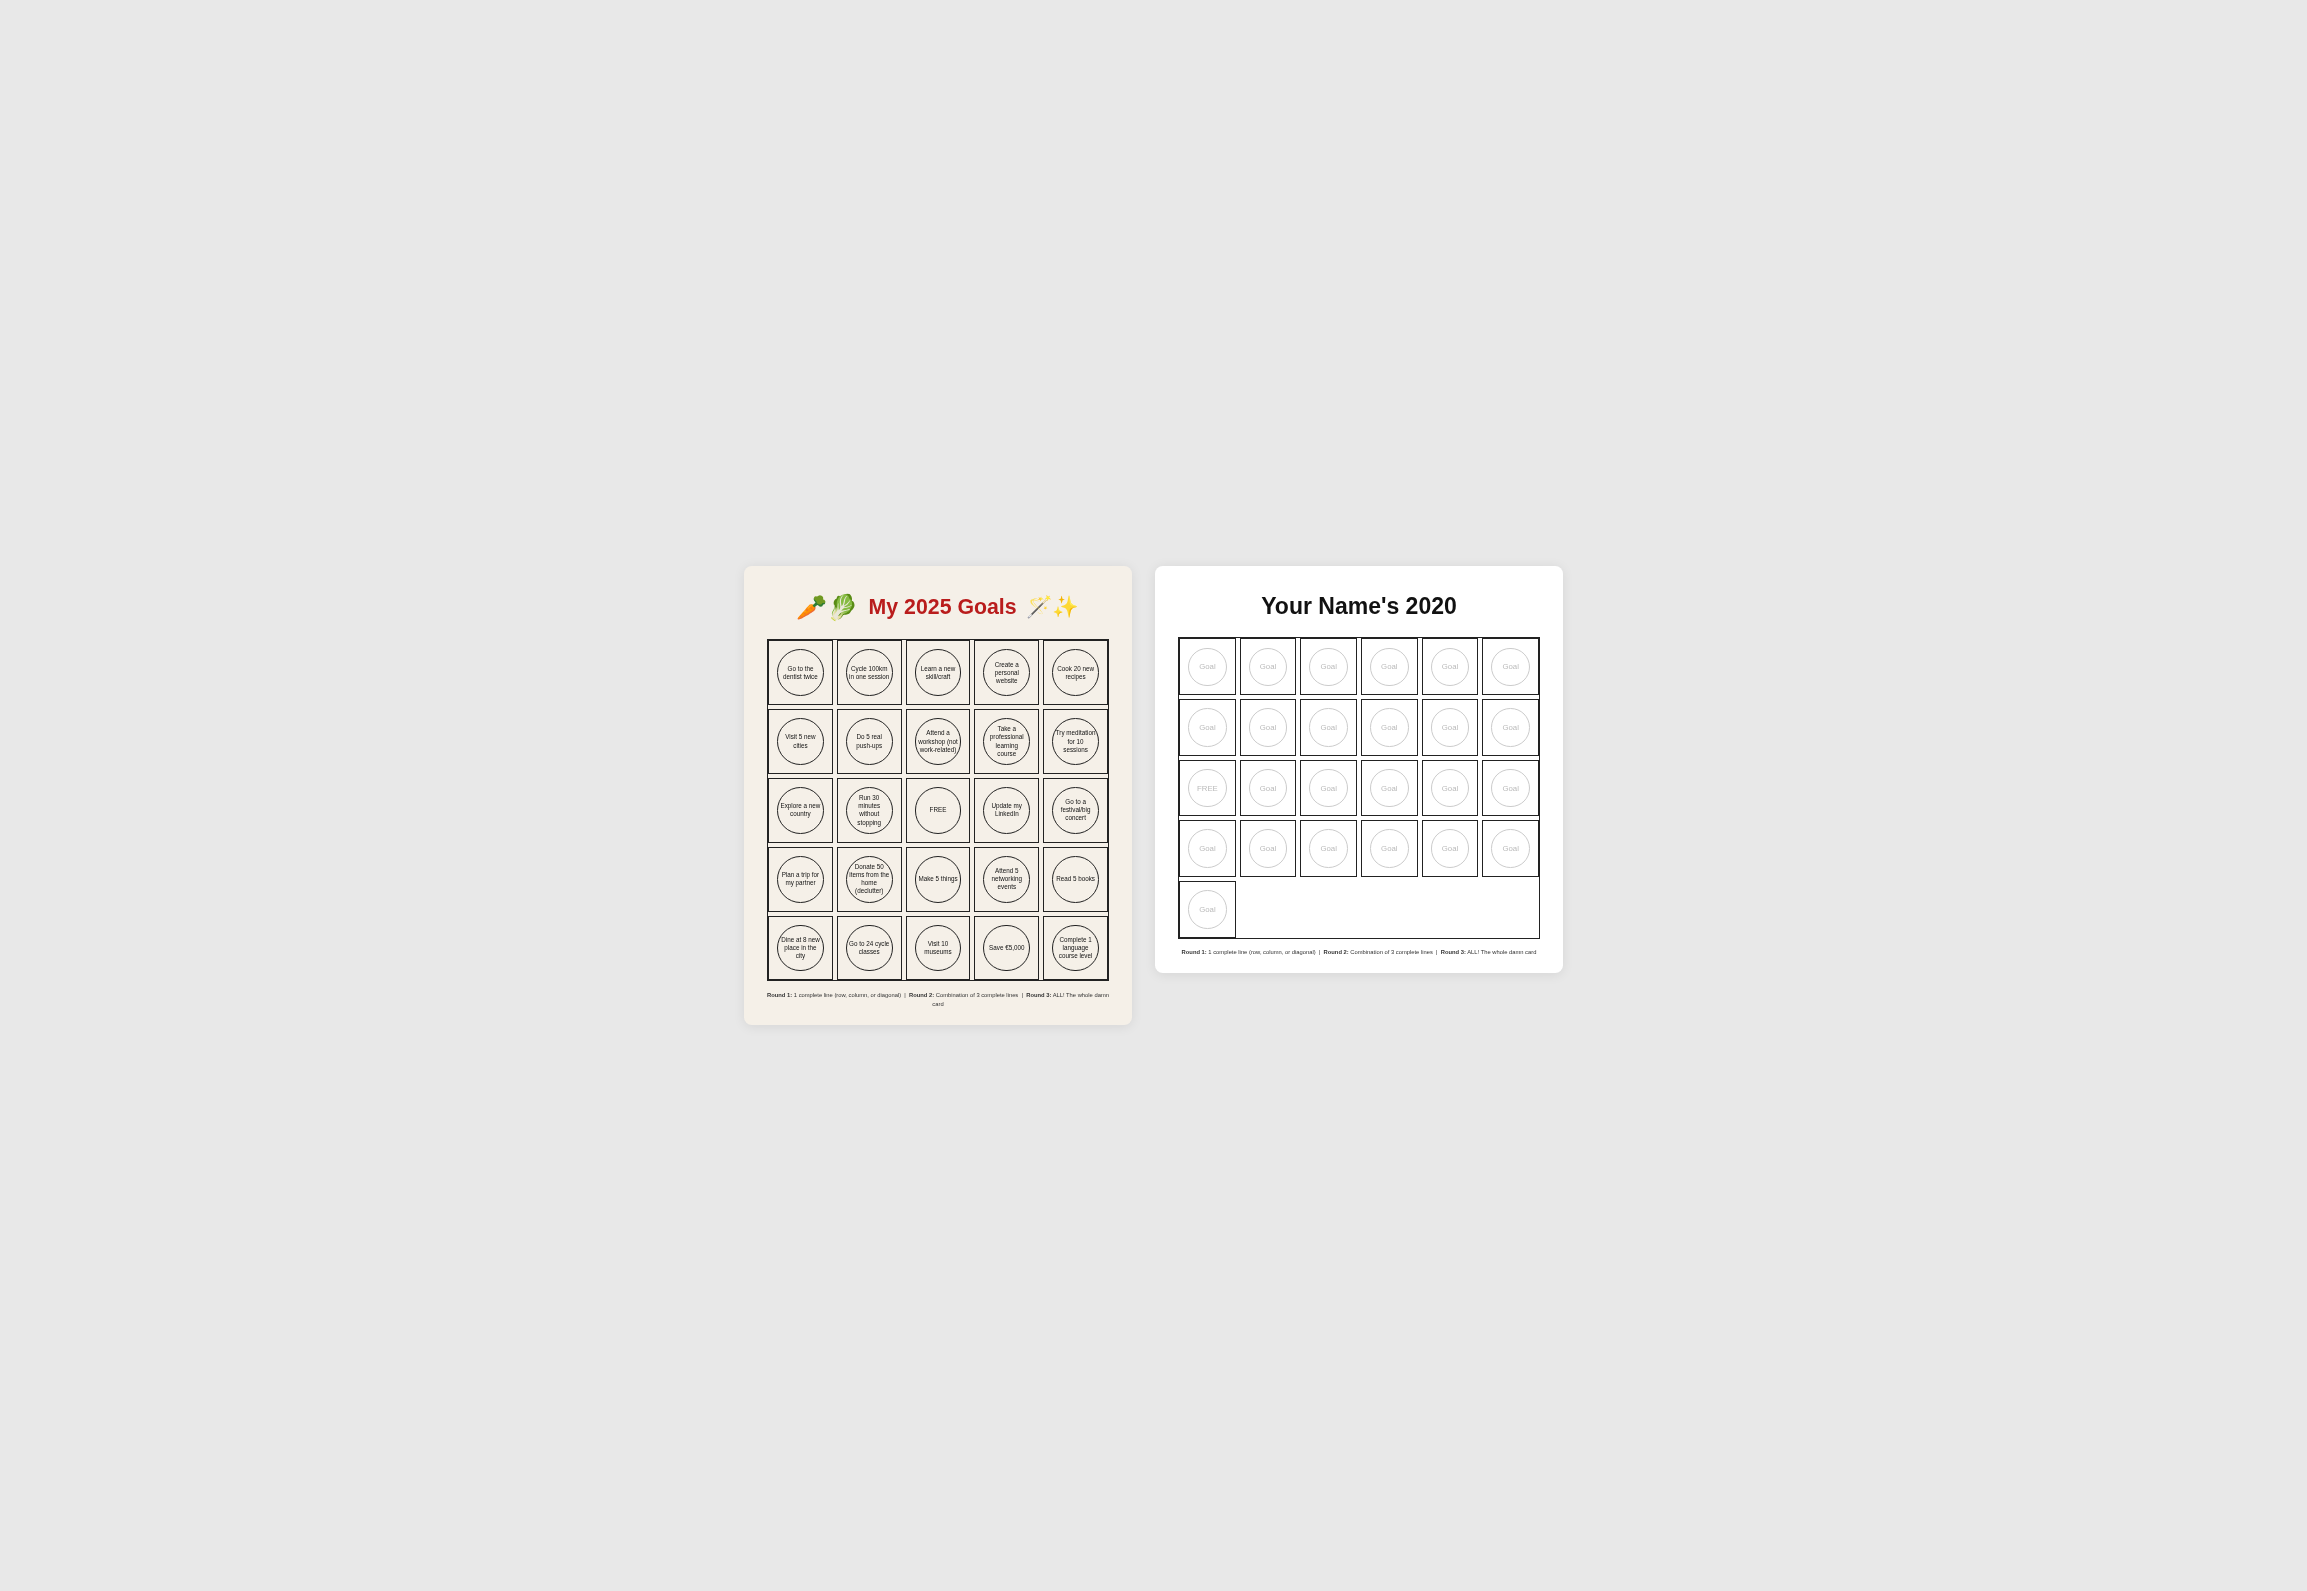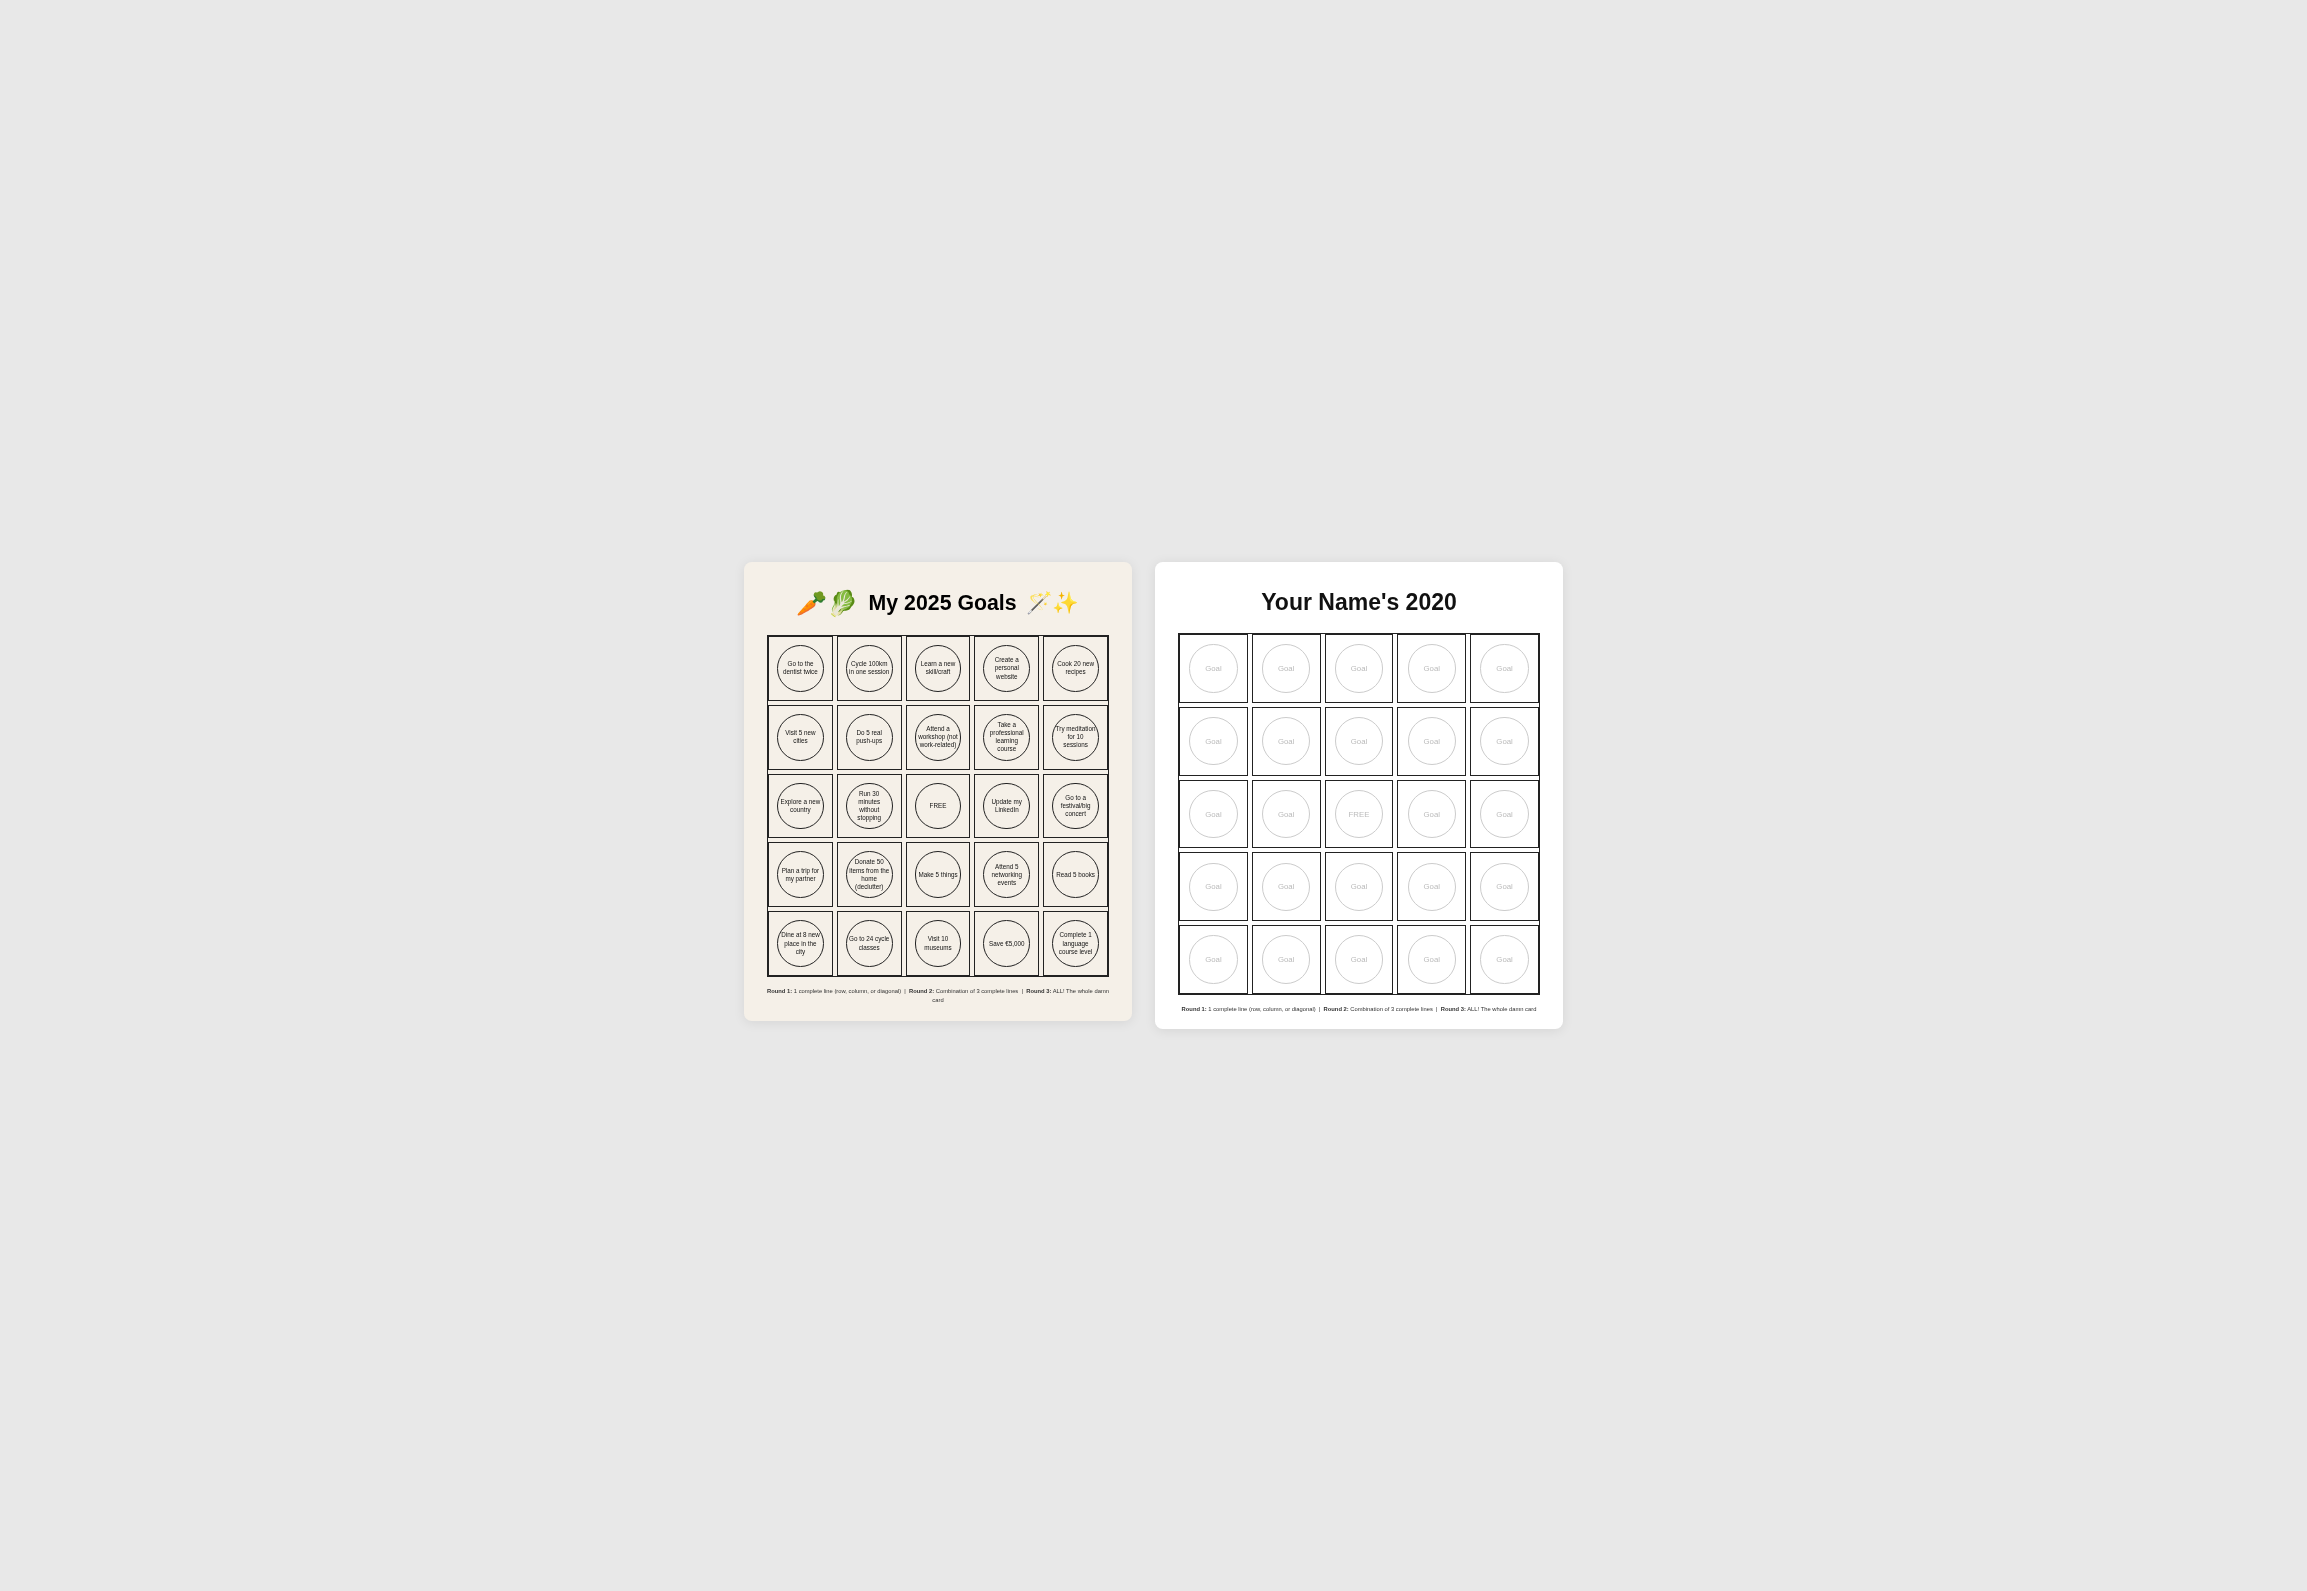--- a/index.html
+++ b/index.html
@@ -28,21 +28,21 @@
     .card-header {
       display: flex;
       align-items: center;
       justify-content: center;
       gap: 9.7px;
       margin-bottom: 17.5px;
     }
     .card-title {
       font-size: 21.3px;
       font-weight: 800;
-      color: #000000;
+      color: #b91c1c;
     }
     .bingo-grid {
       display: grid;
       grid-template-columns: repeat(5, 1fr);
       gap: 3.9px;
       border: 1.5px solid #222;
     }
     .bingo-cell {
       border: 1px solid #222;
       display: flex;
@@ -91,21 +91,21 @@
       text-align: center;
       margin-bottom: 17.5px;
     }
     .blank-title {
       font-size: 23px;
       font-weight: 800;
       color: #111;
     }
     .blank-grid {
       display: grid;
-      grid-template-columns: repeat(5, 1fr);
+      grid-template-columns: repeat(6, 1fr);
       gap: 3.9px;
       border: 1.5px solid #222;
     }
     .blank-cell {
       border: 1px solid #222;
       display: flex;
       align-items: center;
       justify-content: center;
       aspect-ratio: 1;
       padding: 3.9px;

